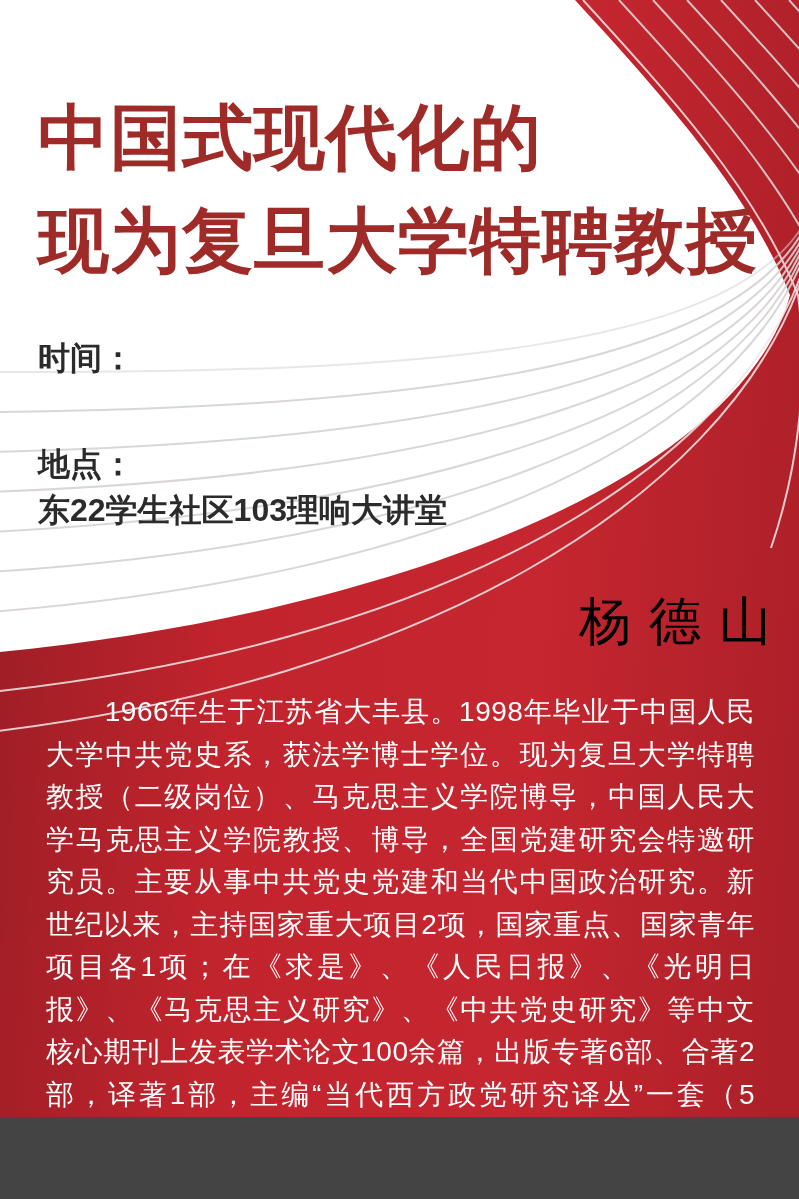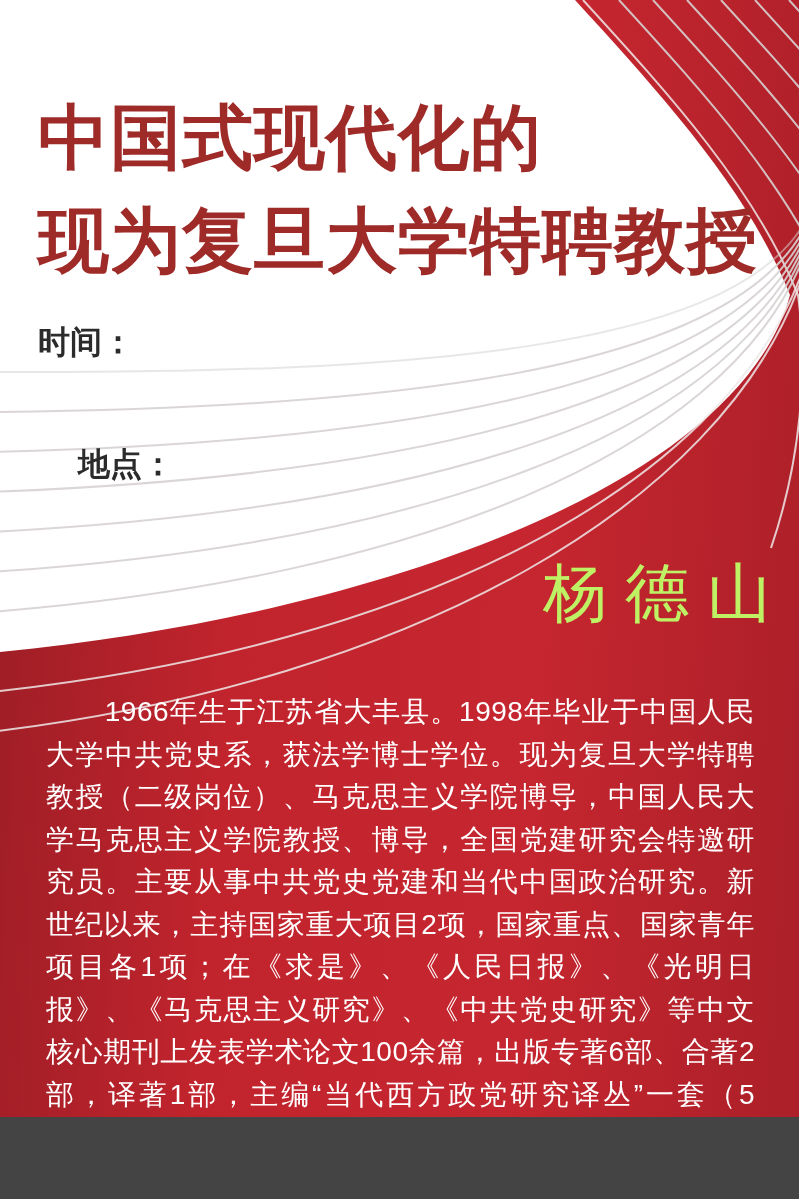--- a/index.html
+++ b/index.html
@@ -42,32 +42,32 @@
   }
   .info-block {
     position: absolute;
     left: 38px;
     font-size: 32px;
     line-height: 46px;
     font-weight: 700;
     color: #2b2b2b;
     white-space: nowrap;
   }
-  .info-time { top: 319px; text-align: center; }
-  .info-location { top: 441px; margin-left: 40px; }
+  .info-time { top: 335px; text-align: center; }
+  .info-location { top: 441px; }
   .speaker-name {
     position: absolute;
-    top: 554px;
+    top: 582px;
     right: 10px;
     font-family: "Liberation Serif", serif;
     font-weight: 400;
-    font-size: 64px;
+    font-size: 52px;
     line-height: 80px;
     letter-spacing: 18px;
-    color: #bef264;
+    color: #000000;
     white-space: nowrap;
   }
   .speaker-bio {
     position: absolute;
     left: 46px;
     right: 44px;
     top: 691px;
     margin: 0;
     font-size: 28px;
     line-height: 42.5px;
@@ -124,19 +124,20 @@
     <span>中国式现代化的</span><br>
     <span>现为复旦大学特聘教授</span>
   </h1>
 
   <div class="info-block info-time">
     <div>时间：</div>
   </div>
 
   <div class="info-block info-location">
     <div>地点：</div>
+    <div>东22学生社区103理响大讲堂</div>
   </div>
 
   <div class="speaker-name">杨德山</div>
 
   <p class="speaker-bio">1966年生于江苏省大丰县。1998年毕业于中国人民大学中共党史系，获法学博士学位。现为复旦大学特聘教授（二级岗位）、马克思主义学院博导，中国人民大学马克思主义学院教授、博导，全国党建研究会特邀研究员。主要从事中共党史党建和当代中国政治研究。新世纪以来，主持国家重大项目2项，国家重点、国家青年项目各1项；在《求是》、《人民日报》、《光明日报》、《马克思主义研究》、《中共党史研究》等中文核心期刊上发表学术论文100余篇，出版专著6部、合著2部，译著1部，主编“当代西方政党研究译丛”一套（5本），“中国政党学说文献汇编”一套（4本）。系教育部新世纪优秀人才（2010）、北京市“四个一批人才”（2014）、马克思主义理论工程项目首席专家（2015）、北京市优秀思想政治工作者（2018）。</p>
 
 </div>
 
 </body></html>

